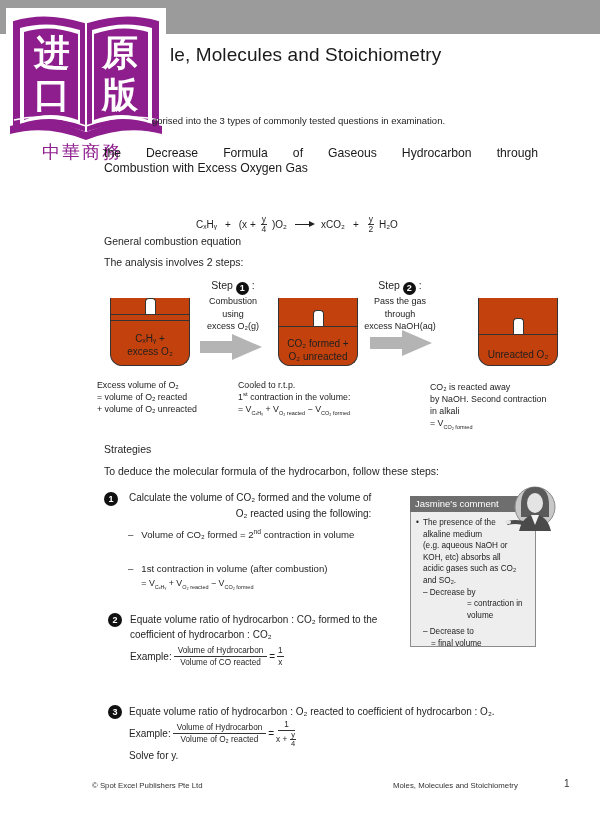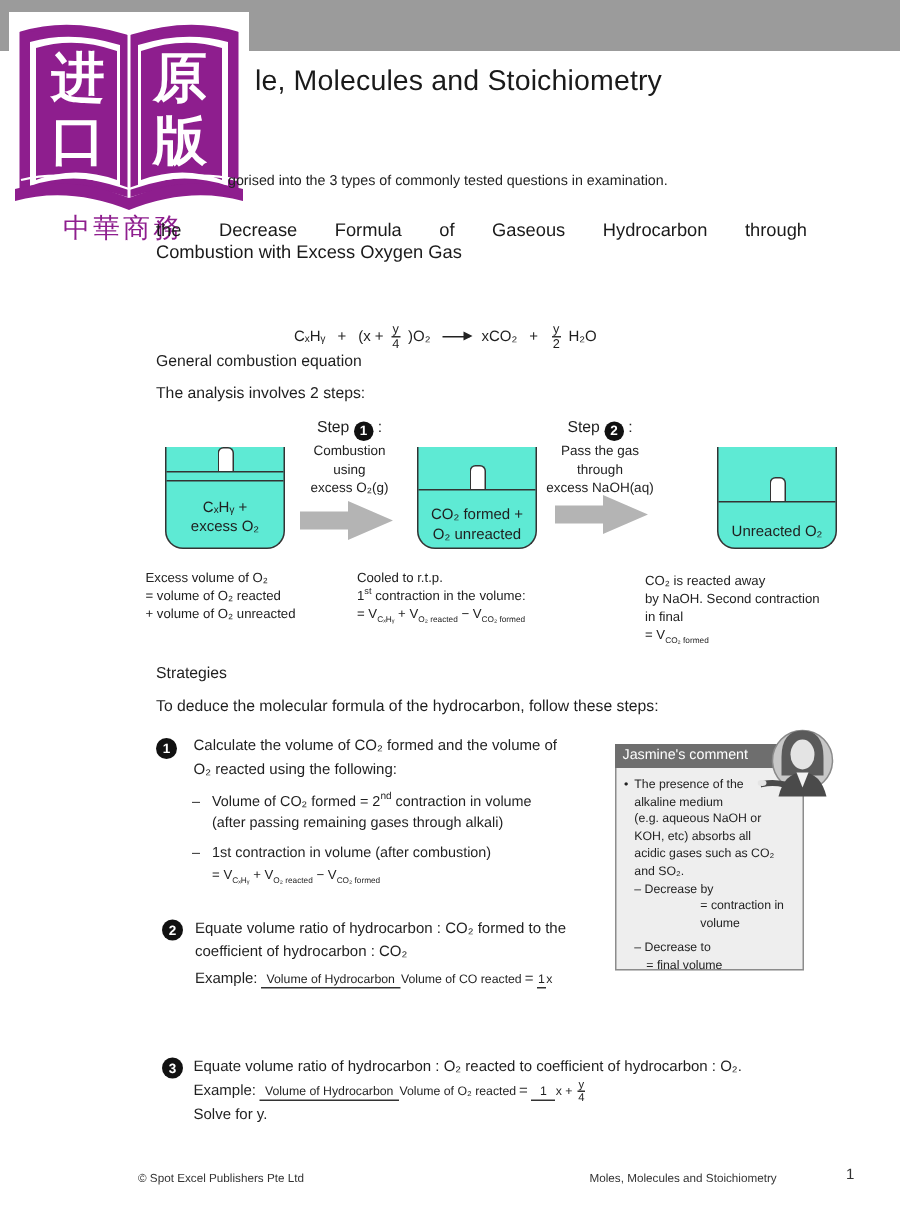--- a/index.html
+++ b/index.html
@@ -26,21 +26,21 @@
   sub, sup { font-size: 70%; line-height: 0; }
   .arrow-eq { display: inline-block; width: 18px; height: 1px; background: #222; position: relative; margin: 0 4px; }
   .arrow-eq::after { content: ""; position: absolute; right: -2px; top: -3px; border-left: 6px solid #222; border-top: 3.5px solid transparent; border-bottom: 3.5px solid transparent; }
 
   .analysis { left: 104px; top: 256px; font-size: 10.5px; }
 
   
   .step-label { font-size: 10.5px; text-align: center; line-height: 12px; }
   .step-num { display: inline-block; width: 13px; height: 13px; border-radius: 50%; background: #111; color: #fff; font-size: 9px; line-height: 13px; text-align: center; font-weight: bold; vertical-align: -2px; }
   .step-desc { font-size: 9px; text-align: center; line-height: 12.5px; color: #222; }
-  .beaker { border: 1.3px solid #333; border-top: none; border-radius: 0 0 12px 12px; background: #5eead4; }
+  .beaker { border: 1.3px solid #333; border-top: none; border-radius: 0 0 12px 12px; background: #c2410c; }
   .beaker .liquid-line { position: absolute; left: 0; right: 0; border-top: 1.3px solid #333; }
   .beaker .liquid-line2 { position: absolute; left: 0; right: 0; border-top: 1.3px solid #333; }
   .beaker .tube { position: absolute; width: 11px; height: 16px; border: 1.3px solid #333; border-bottom: none; border-radius: 4px 4px 0 0; background: #fff; }
   .beaker .content { position: absolute; left: 0; right: 0; text-align: center; font-size: 10px; line-height: 13px; }
   .big-arrow { width: 62px; height: 26px; }
   .caption { font-size: 8.8px; line-height: 12px; color: #222; }
   .tiny-sub { font-size: 5.5px; }
 
   
   .strategies { left: 104px; top: 443px; font-size: 10.5px; }
@@ -49,21 +49,21 @@
   .body-text { font-size: 10px; line-height: 16px; color: #1f1f1f; }
   .sub-text { font-size: 9.6px; line-height: 14px; color: #1f1f1f; }
   .vsmall { font-size: 5.5px; }
 
   
   .jasmine-box { left: 410px; top: 505px; width: 126px; height: 142px; background: #eeeeee; border: 1px solid #8c8c8c; }
   .jasmine-header { left: 410px; top: 496px; width: 126px; height: 16px; background: #6e6e6e; color: #fff; font-size: 9.5px; padding: 2px 5px; }
   .jasmine-text { left: 416px; top: 517px; width: 116px; font-size: 8.2px; line-height: 11.6px; color: #222; }
   .avatar { left: 505px; top: 483px; width: 56px; height: 50px; }
 
-  .example-frac { display: inline-flex; flex-direction: row; align-items: center; vertical-align: middle; font-size: 8.2px; line-height: 11px; }
+  .example-frac { display: inline-flex; flex-direction: column; align-items: center; vertical-align: middle; font-size: 8.2px; line-height: 11px; }
   .example-frac .n { border-bottom: 1px solid #333; padding: 0 4px; }
 
   .footer-left { left: 76px; top: 781px; font-size: 7.8px; color: #333; padding-left: 16px; }
   .footer-right { left: 393px; top: 781px; font-size: 7.8px; color: #333; }
   .footer-page { left: 564px; top: 778px; font-size: 10px; color: #333; }
 </style>
 </head>
 <body>
 
 <div class="abs top-banner"></div>
@@ -191,41 +191,40 @@
     <span>1</span><sup>st</sup><span> contraction in the volume:</span>
   </div>
   <div>
     <span>= V</span><sub class="tiny-sub">CₓHᵧ</sub><span> + V</span><sub class="tiny-sub">O₂ reacted</sub><span> − V</span><sub class="tiny-sub">CO₂ formed</sub>
   </div>
 </div>
 
 <div class="abs caption" style="left:430px;top:381px;">
   <div>CO₂ is reacted away</div>
   <div>by NaOH. Second contraction</div>
-  <div>in final</div>
+  <div>in alkali</div>
   <div>
     <span>= V</span><sub class="tiny-sub">CO₂ formed</sub>
   </div>
 </div>
 
 <div class="abs strategies">Strategies</div>
 <div class="abs deduce">To deduce the molecular formula of the hydrocarbon, follow these steps:</div>
 
 <div class="abs num-circle" style="left:104px;top:492px;">1</div>
-<div class="abs body-text" style="left:129px;top:490px;">
+<div class="abs body-text" style="left:129px;top:490px;text-align:right;">
   <div>Calculate the volume of CO₂ formed and the volume of</div>
   <div>O₂ reacted using the following:</div>
 </div>
 
 <div class="abs sub-text" style="left:128px;top:528px;">
   <div style="display:flex;gap:8px;">
     <span>–</span>
     <div>
       <div><span>Volume of CO₂ formed = 2</span><sup>nd</sup><span> contraction in volume</span></div>
-      <div>(after passing remaining gases through alkali)</div>
     </div>
   </div>
 </div>
 
 <div class="abs sub-text" style="left:128px;top:562px;">
   <div style="display:flex;gap:8px;">
     <span>–</span>
     <div>
       <div>1st contraction in volume (after combustion)</div>
       <div style="font-size:8.8px;"><span>= V</span><sub class="vsmall">CₓHᵧ</sub><span> + V</span><sub class="vsmall">O₂ reacted</sub><span> − V</span><sub class="vsmall">CO₂ formed</sub></div>

